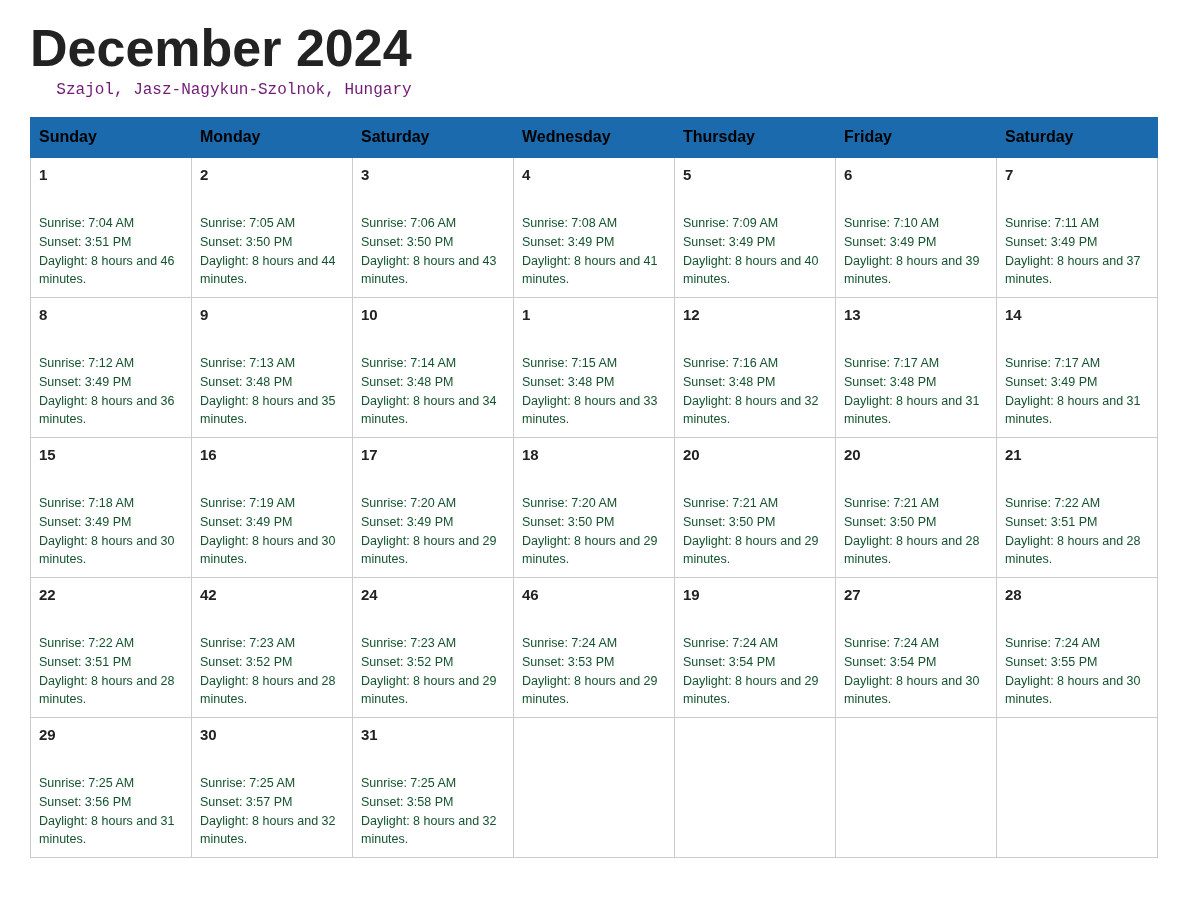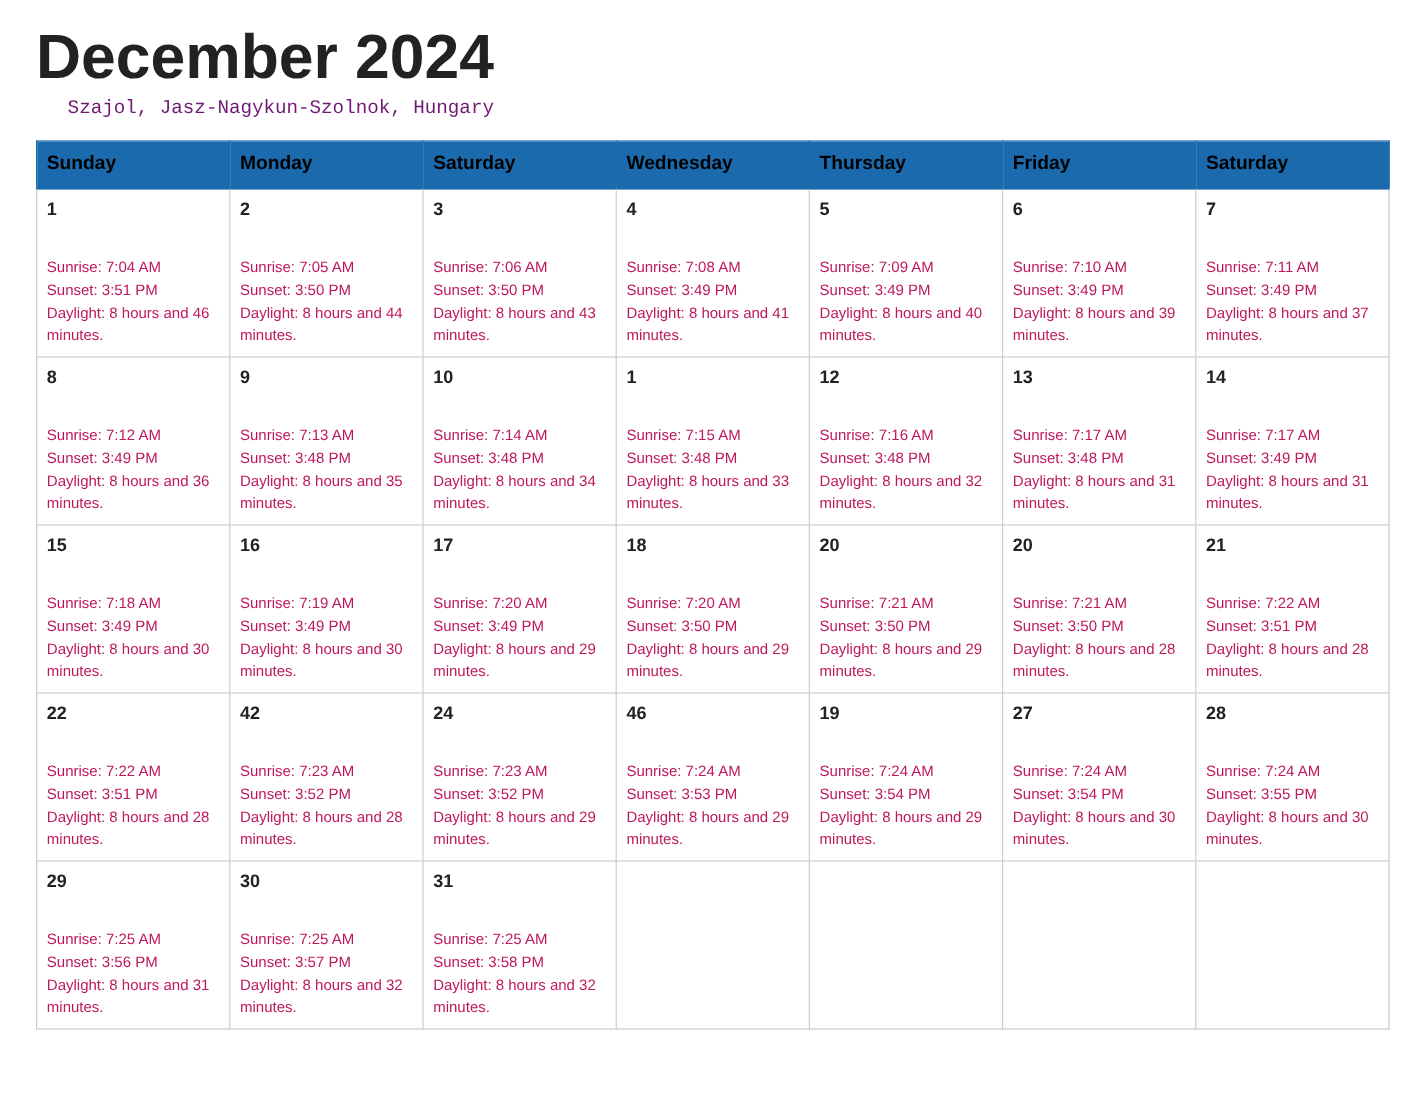--- a/index.html
+++ b/index.html
@@ -86,21 +86,21 @@
     }
     .calendar-table tbody tr td .day-num {
       font-size: 15px;
       font-weight: bold;
       color: #222;
       display: block;
       margin-bottom: 4px;
     }
     .calendar-table tbody tr td .day-info {
       font-size: 12.5px;
-      color: #be185d;
+      color: #14532d;
       line-height: 1.5;
       margin-top: 31px;
     }
     .calendar-table tbody tr:first-child td {
       border-top: 2px solid #1a6aad;
     }
     .calendar-table tbody tr td:first-child {
       border-left: 1px solid #cccccc;
     }
     .empty-cell {

